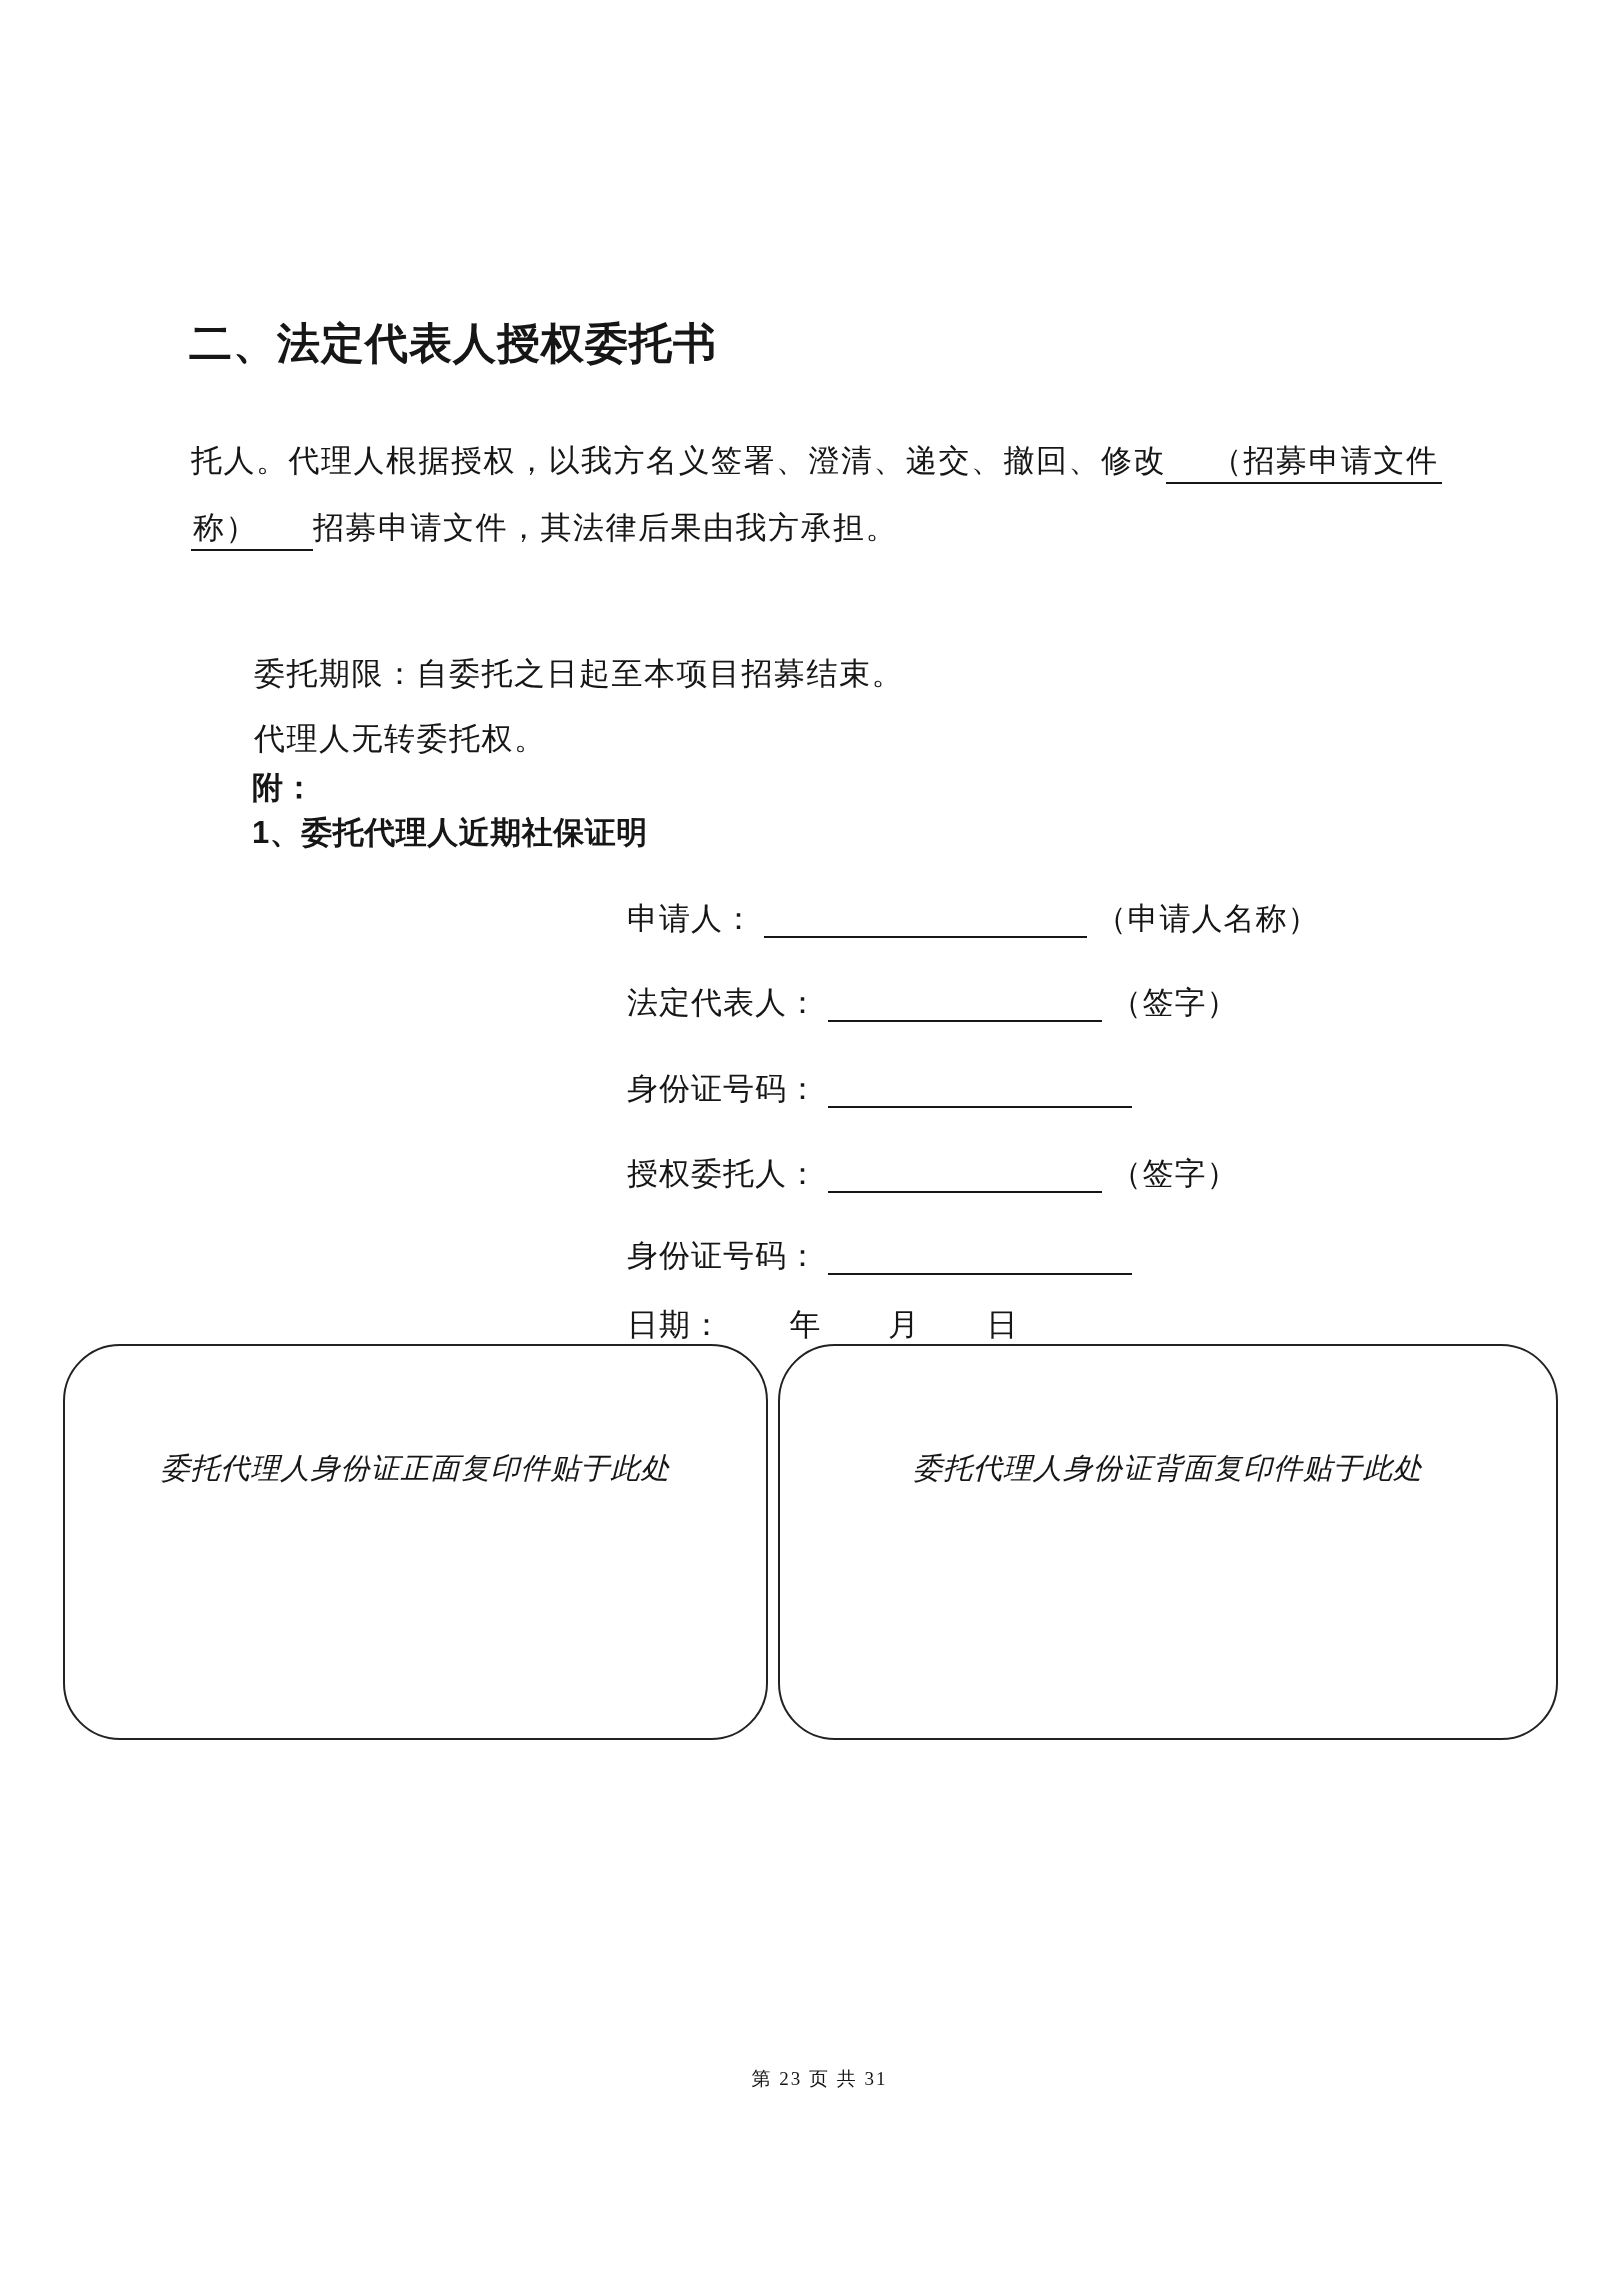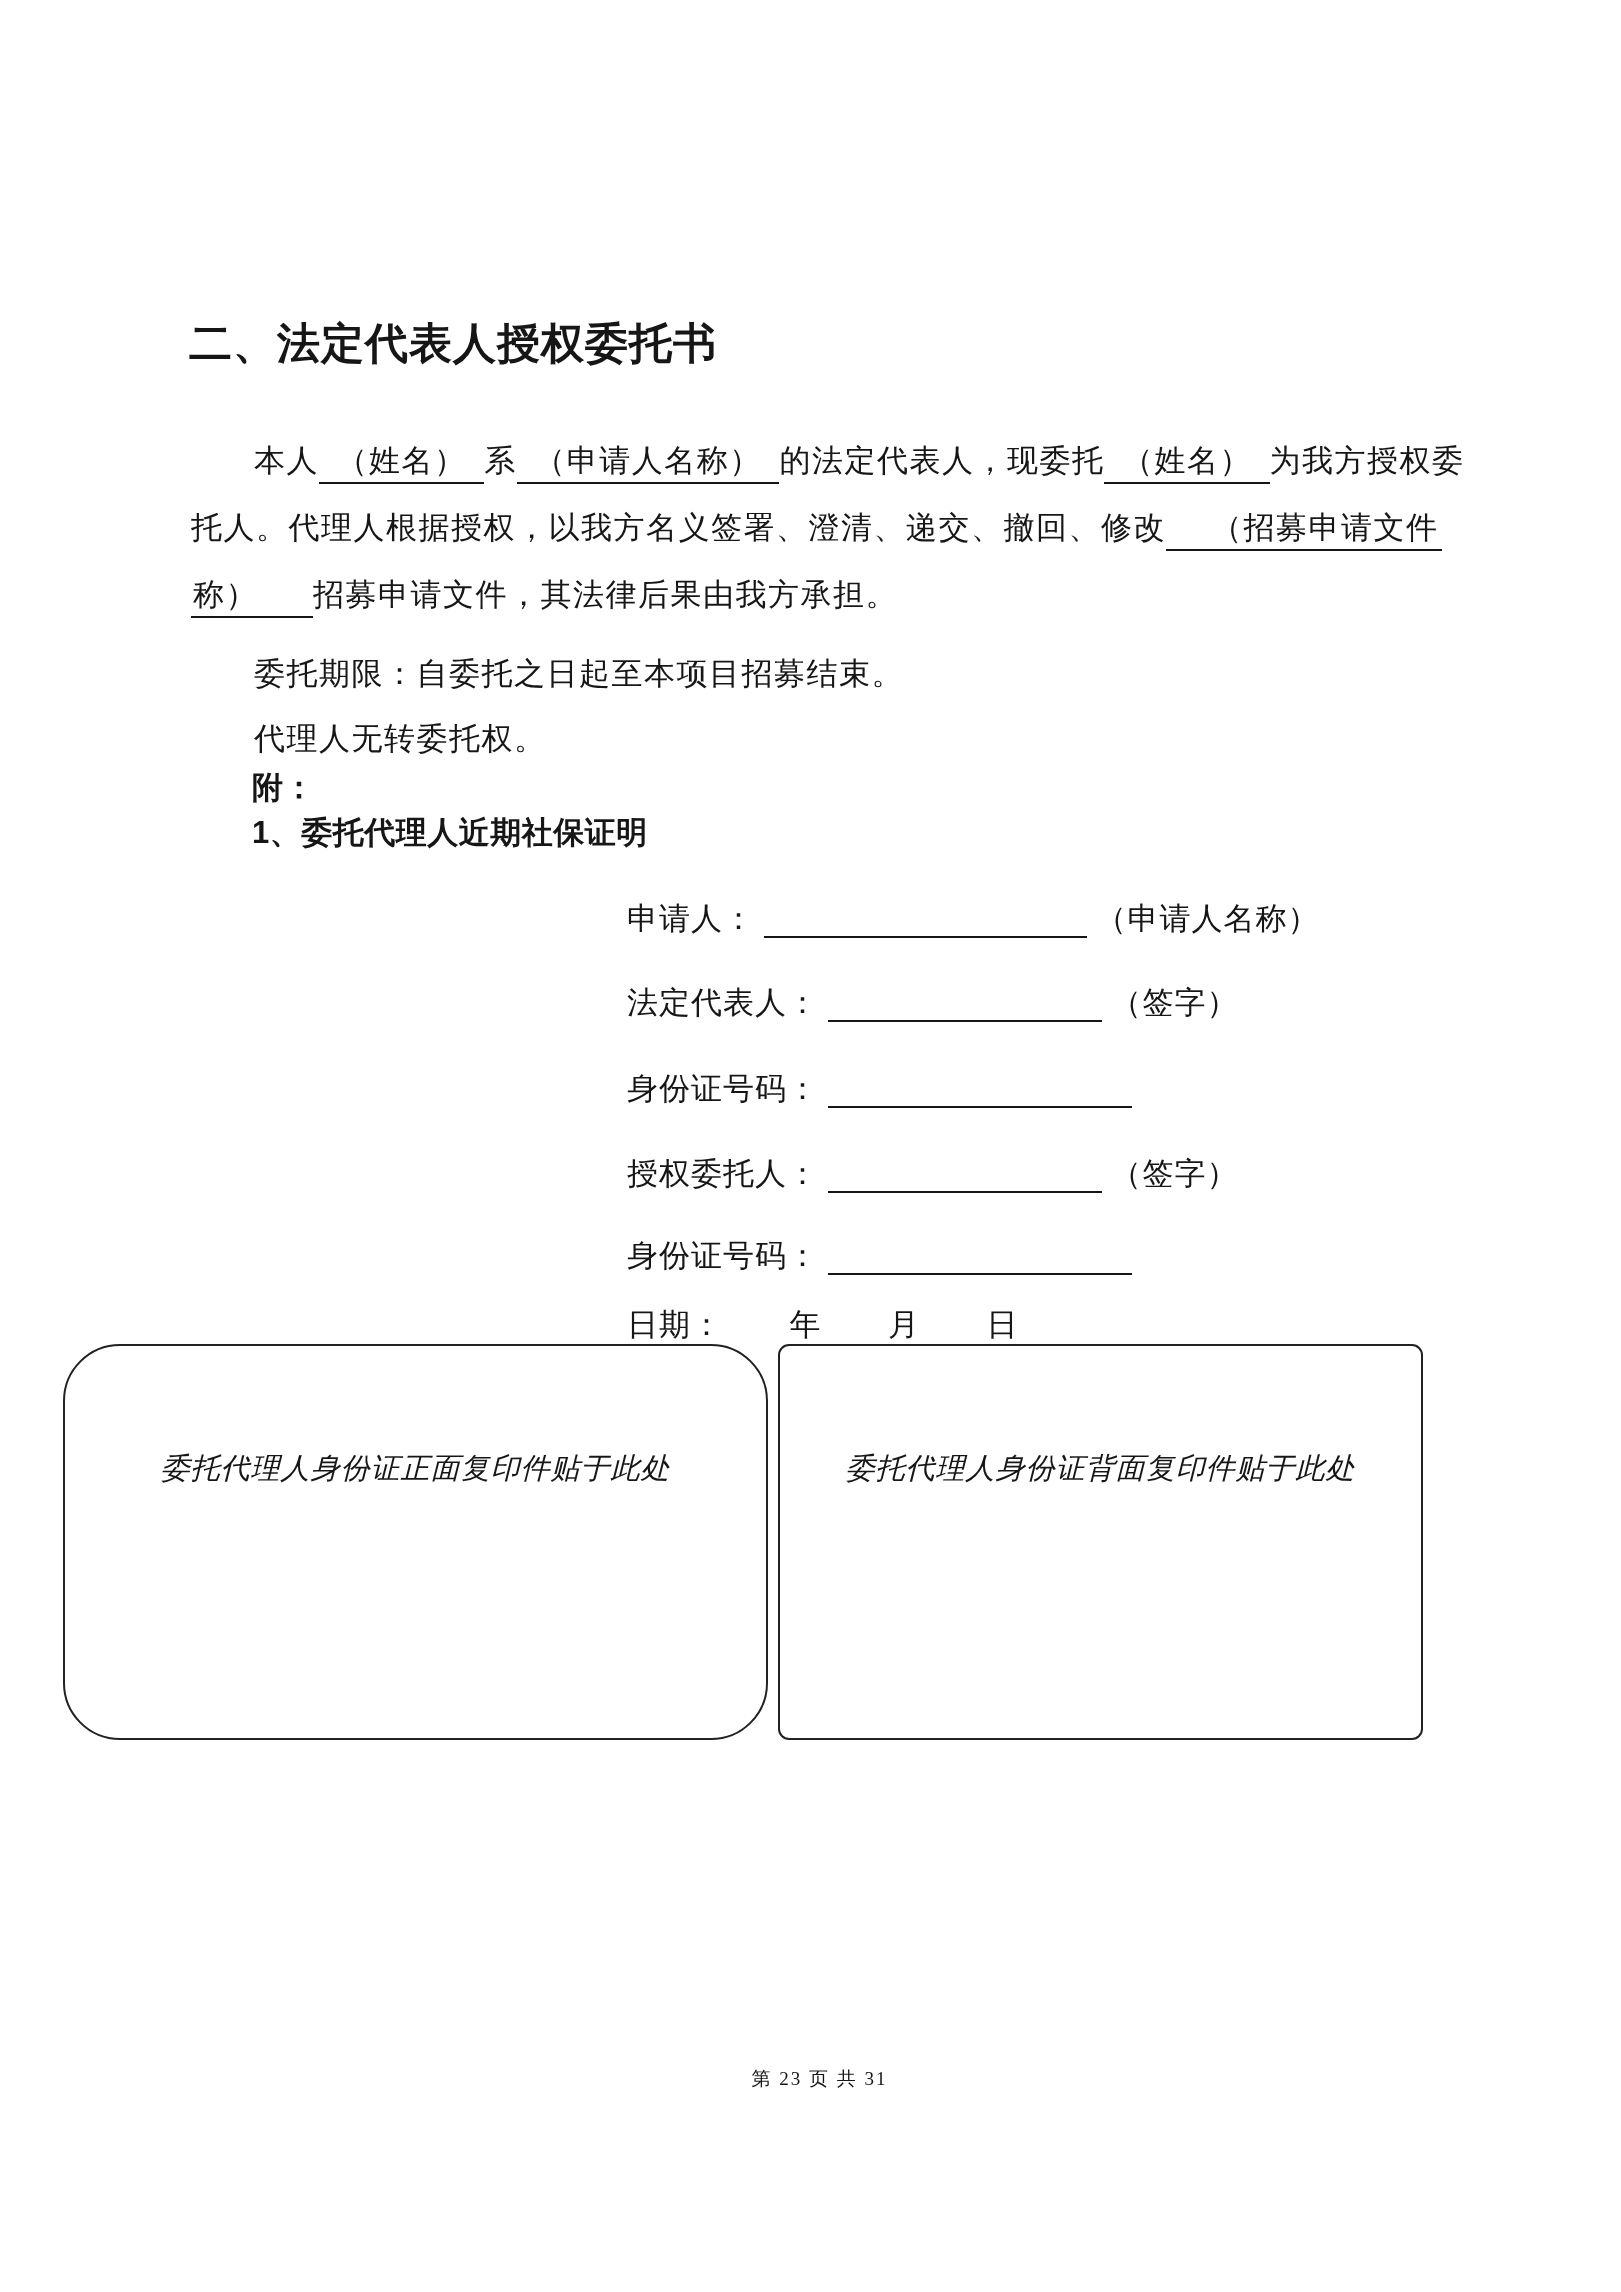--- a/index.html
+++ b/index.html
@@ -64,21 +64,21 @@
   }
   .gap50{display:inline-block;width:49px;}
   .paste-box{
     border:2.9px solid #222222;
     border-radius:57px;
     box-sizing:border-box;
     background:#ffffff;
     font-style:italic;
   }
   .box-front{left:63px;top:1344px;width:705px;height:396px;}
-  .box-back{left:778px;top:1344px;width:645px;height:396px;border-radius:11px;}
+  .box-back{left:778px;top:1344px;width:780px;height:396px;}
   .paste-box .box-label{
     display:block;
     margin-top:103px;
     text-align:center;
     font-size:29px;
     letter-spacing:1px;
   }
   .page-footer{
     left:9px;top:2066px;width:1621px;
     text-align:center;
@@ -87,23 +87,20 @@
   }
 </style>
 </head>
 <body>
 
 <div class="page">
 
   <h1 class="abs doc-title">二、法定代表人授权委托书</h1>
 
   <div class="abs para1">
-    <span class="line line-indent">
-      <span>本人</span><span class="blank-text">（姓名）</span><span>系</span><span class="blank-text">（申请人名称）</span><span>的法定代表人，现委托</span><span class="blank-text">（姓名）</span><span>为我方授权委</span>
-    </span>
     <span class="line">
       <span>托人。代理人根据授权，以我方名义签署、澄清、递交、撤回、修改</span><span class="blank-text open-right">（招募申请文件</span>
     </span>
     <span class="line">
       <span class="blank-text open-left">称）</span><span>招募申请文件，其法律后果由我方承担。</span>
     </span>
   </div>
 
   <div class="abs clause indent2" style="top:653px;">委托期限：自委托之日起至本项目招募结束。</div>
 

